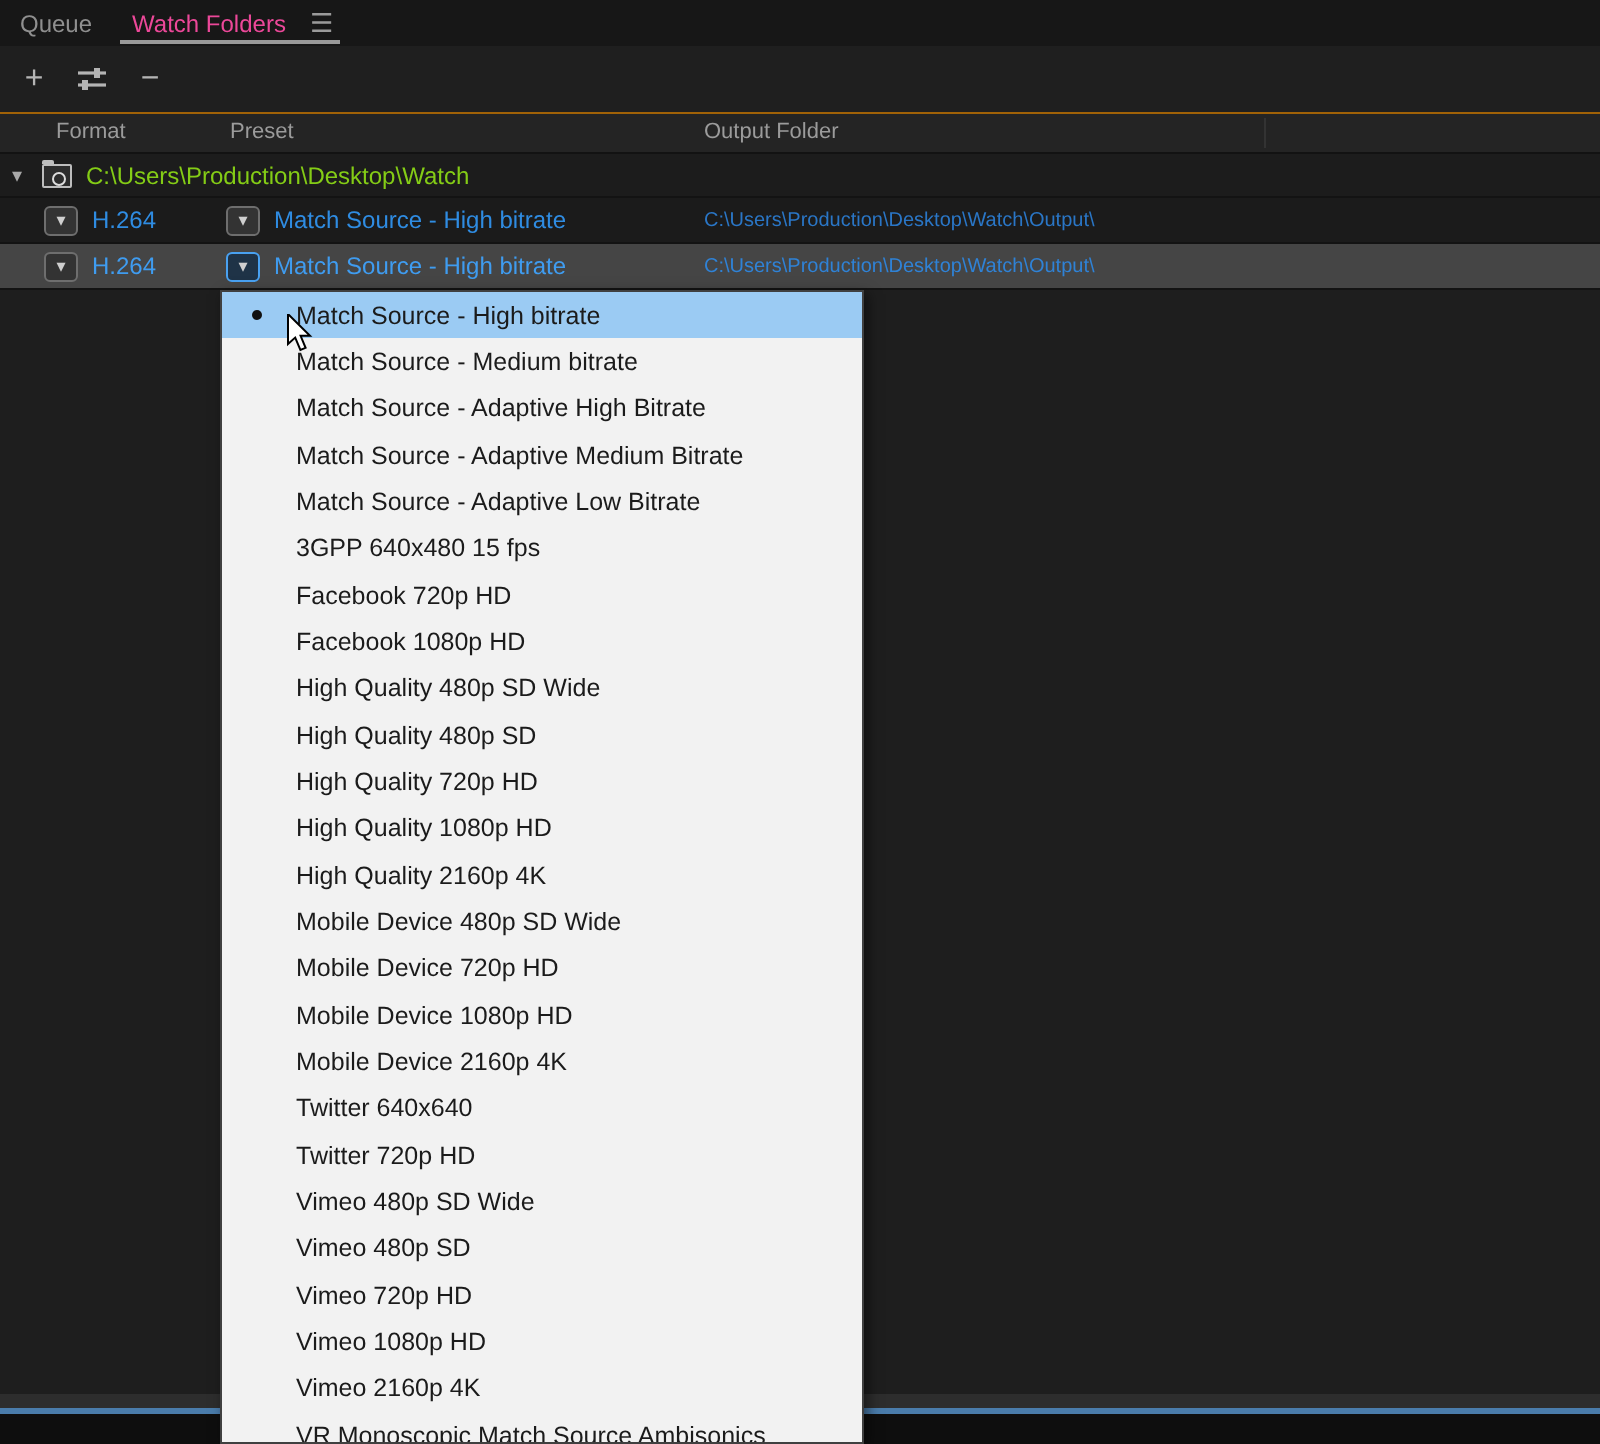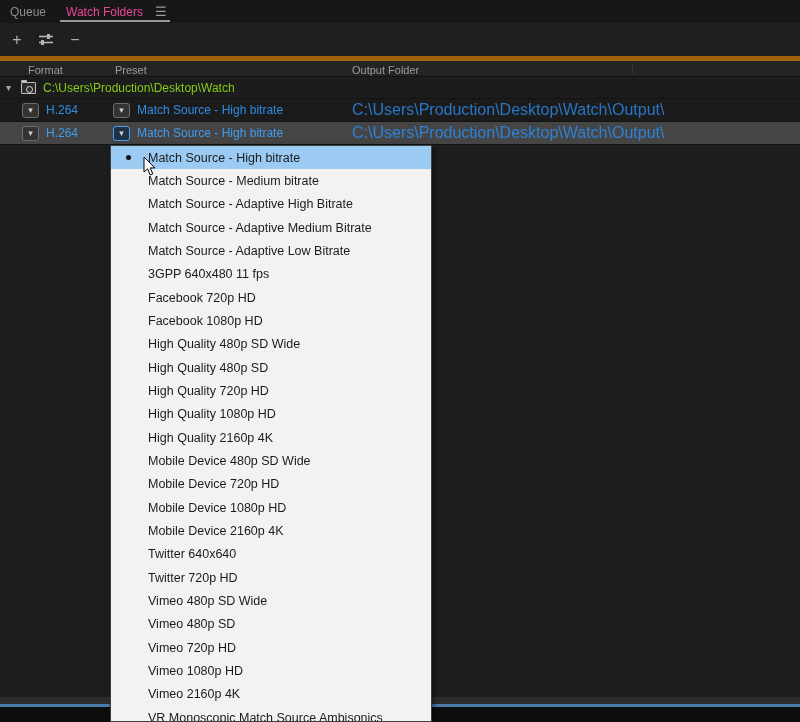--- a/index.html
+++ b/index.html
@@ -29,21 +29,21 @@
     position:absolute; left:0; top:23px; width:800px; height:33px;
     background:#1f1f1f; display:flex; align-items:center; gap:9px; padding-left:7px;
   }
   .tool-btn { width:20px; height:20px; display:flex; align-items:center; justify-content:center;
               color:#b4b4b4; font-size:16px; line-height:1; }
   .tool-btn svg { display:block; }
 
   
   .col-header {
     position:absolute; left:0; top:56px; width:800px; height:21px;
-    background:#242424; border-top:5px solid #a16207; border-bottom:1px solid #121212;
+    background:#242424; border-top:1px solid #a16207; border-bottom:1px solid #121212;
   }
   .col-label { position:absolute; top:3px; font-size:11px; color:#9b9b9b; }
   .col-format { left:28px; } .col-preset { left:115px; } .col-output { left:352px; }
   .col-divider { position:absolute; top:2px; bottom:2px; width:1px; background:#333; left:632px; }
 
   
   .folder-row {
     position:absolute; left:0; top:77px; width:800px; height:22px;
     background:#1c1c1c; border-bottom:1px solid #131313;
     display:flex; align-items:center;
@@ -67,21 +67,21 @@
   .dd-btn {
     width:17px; height:15px; background:#333; border:1px solid #6e6e6e; border-radius:3px;
     display:flex; align-items:center; justify-content:center; color:#cfcfcf; font-size:9px;
     flex:none;
   }
   .dd-btn.open { border:1px solid #49a1f1; background:#1f3347; }
   .dd-format { margin-left:22px; }
   .dd-preset { position:absolute; left:113px; }
   .cell-format { font-size:12px; margin-left:7px; }
   .cell-preset { position:absolute; left:137px; font-size:12px; }
-  .cell-output { position:absolute; left:352px; font-size:16px;text-align:right; }
+  .cell-output { position:absolute; left:352px; font-size:10px;text-align:right; }
 
   
   .panel-bottom-band { position:absolute; left:0; top:697px; width:800px; height:7px; background:#2d2d2d; }
   .panel-bottom-line { position:absolute; left:0; top:704px; width:800px; height:3px; background:#4a7cab; }
   .below-panel { position:absolute; left:0; top:707px; width:800px; height:15px; background:#0e0e0e; }
 
   
   .menu {
     position:absolute; left:110px; top:145px; width:322px; height:577px;
     background:#f2f2f2; border:1px solid #404040;
@@ -179,21 +179,21 @@
   <div class="menu-item">
       <span class="bullet"></span>
       <span>Match Source - Adaptive Medium Bitrate</span>
     </div>
   <div class="menu-item">
       <span class="bullet"></span>
       <span>Match Source - Adaptive Low Bitrate</span>
     </div>
   <div class="menu-item">
       <span class="bullet"></span>
-      <span>3GPP 640x480 11 fps</span>
+      <span>3GPP 640x480 15 fps</span>
     </div>
   <div class="menu-item">
       <span class="bullet"></span>
       <span>Facebook 720p HD</span>
     </div>
   <div class="menu-item">
       <span class="bullet"></span>
       <span>Facebook 1080p HD</span>
     </div>
   <div class="menu-item">

